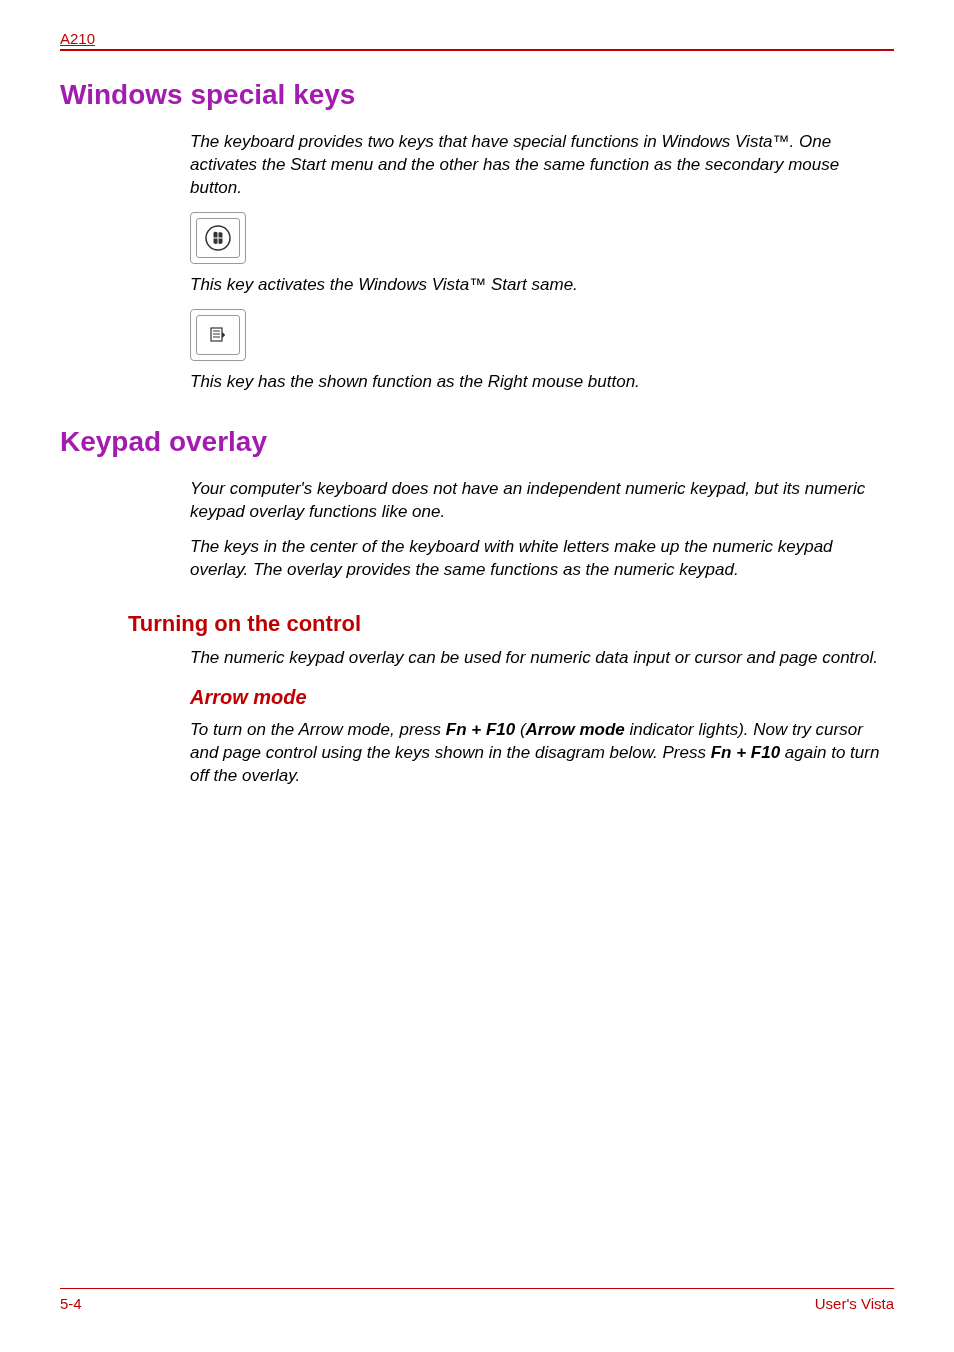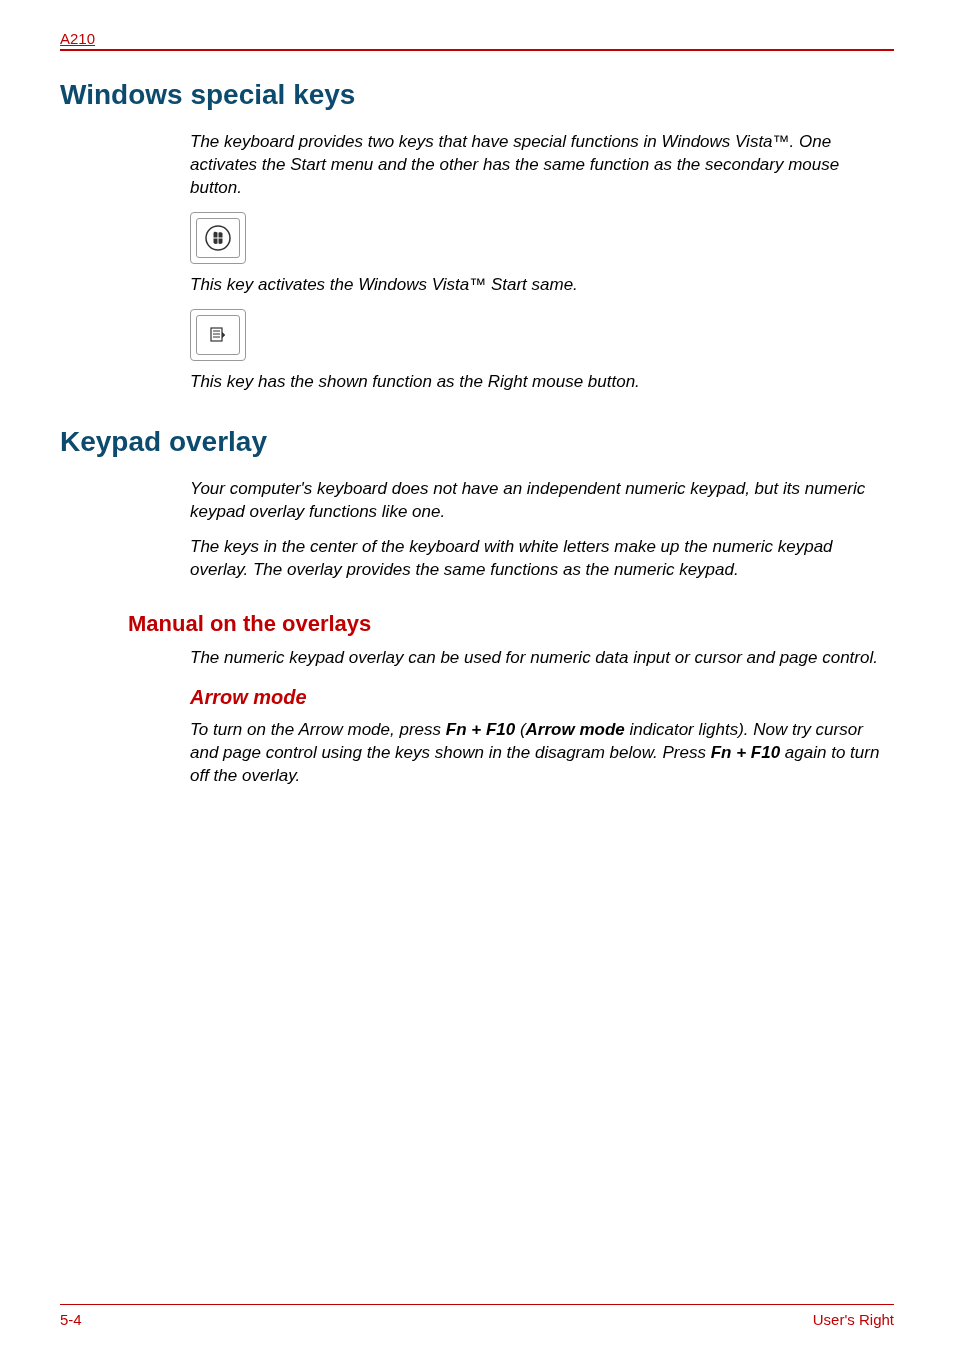--- a/index.html
+++ b/index.html
@@ -19,21 +19,21 @@
       color: #c00000;
       font-size: 15px;
       margin-bottom: 2px;
       text-decoration: underline;
     }
     .header-line {
       border-bottom: 2px solid #c00000;
       margin-bottom: 28px;
     }
     .h1 {
-      color: #0c4a6e;
+      color: #a21caf;
       font-size: 28px;
       font-weight: bold;
       margin-bottom: 20px;
     }
     .body-text {
       font-size: 17px;
       line-height: 1.35;
       margin-left: 130px;
       margin-bottom: 12px;
       color: #000;
@@ -76,21 +76,21 @@
       color: #c00000;
       font-size: 20px;
       font-weight: bold;
       font-style: italic;
       margin-left: 130px;
       margin-top: 16px;
       margin-bottom: 10px;
     }
     .footer {
       position: absolute;
-      bottom: 24px;
+      bottom: 40px;
       left: 60px;
       right: 60px;
     }
     .footer-line {
       border-top: 1px solid #c00000;
       margin-bottom: 6px;
     }
     .footer-row {
       display: flex;
       justify-content: space-between;
@@ -137,27 +137,27 @@
       </svg>
     </div>
   </div>
 </div>
 <div class="body-text">This key has the shown function as the Right mouse button.</div>
 
 <div class="h1 section-gap">Keypad overlay</div>
 <div class="body-text">Your computer's keyboard does not have an independent numeric keypad, but its numeric keypad overlay functions like one.</div>
 <div class="body-text">The keys in the center of the keyboard with white letters make up the numeric keypad overlay. The overlay provides the same functions as the numeric keypad.</div>
 
-<div class="h2">Manual on the overlays</div>
+<div class="h2">Turning on the control</div>
 <div class="body-text">The numeric keypad overlay can be used for numeric data input or cursor and page control.</div>
 
 <div class="h3">Arrow mode</div>
 <div class="body-text">
   <span>To turn on the Arrow mode, press </span><b>Fn + F10</b><span> (</span><b>Arrow mode</b><span> indicator lights). Now try cursor and page control using the keys shown in the disagram below. Press </span><b>Fn + F10</b><span> again to turn off the overlay.</span>
 </div>
 
 <div class="footer">
   <div class="footer-line"></div>
   <div class="footer-row">
     <span>5-4</span>
-    <span>User's Right</span>
+    <span>User's Vista</span>
   </div>
 </div>
 
 </body></html>

